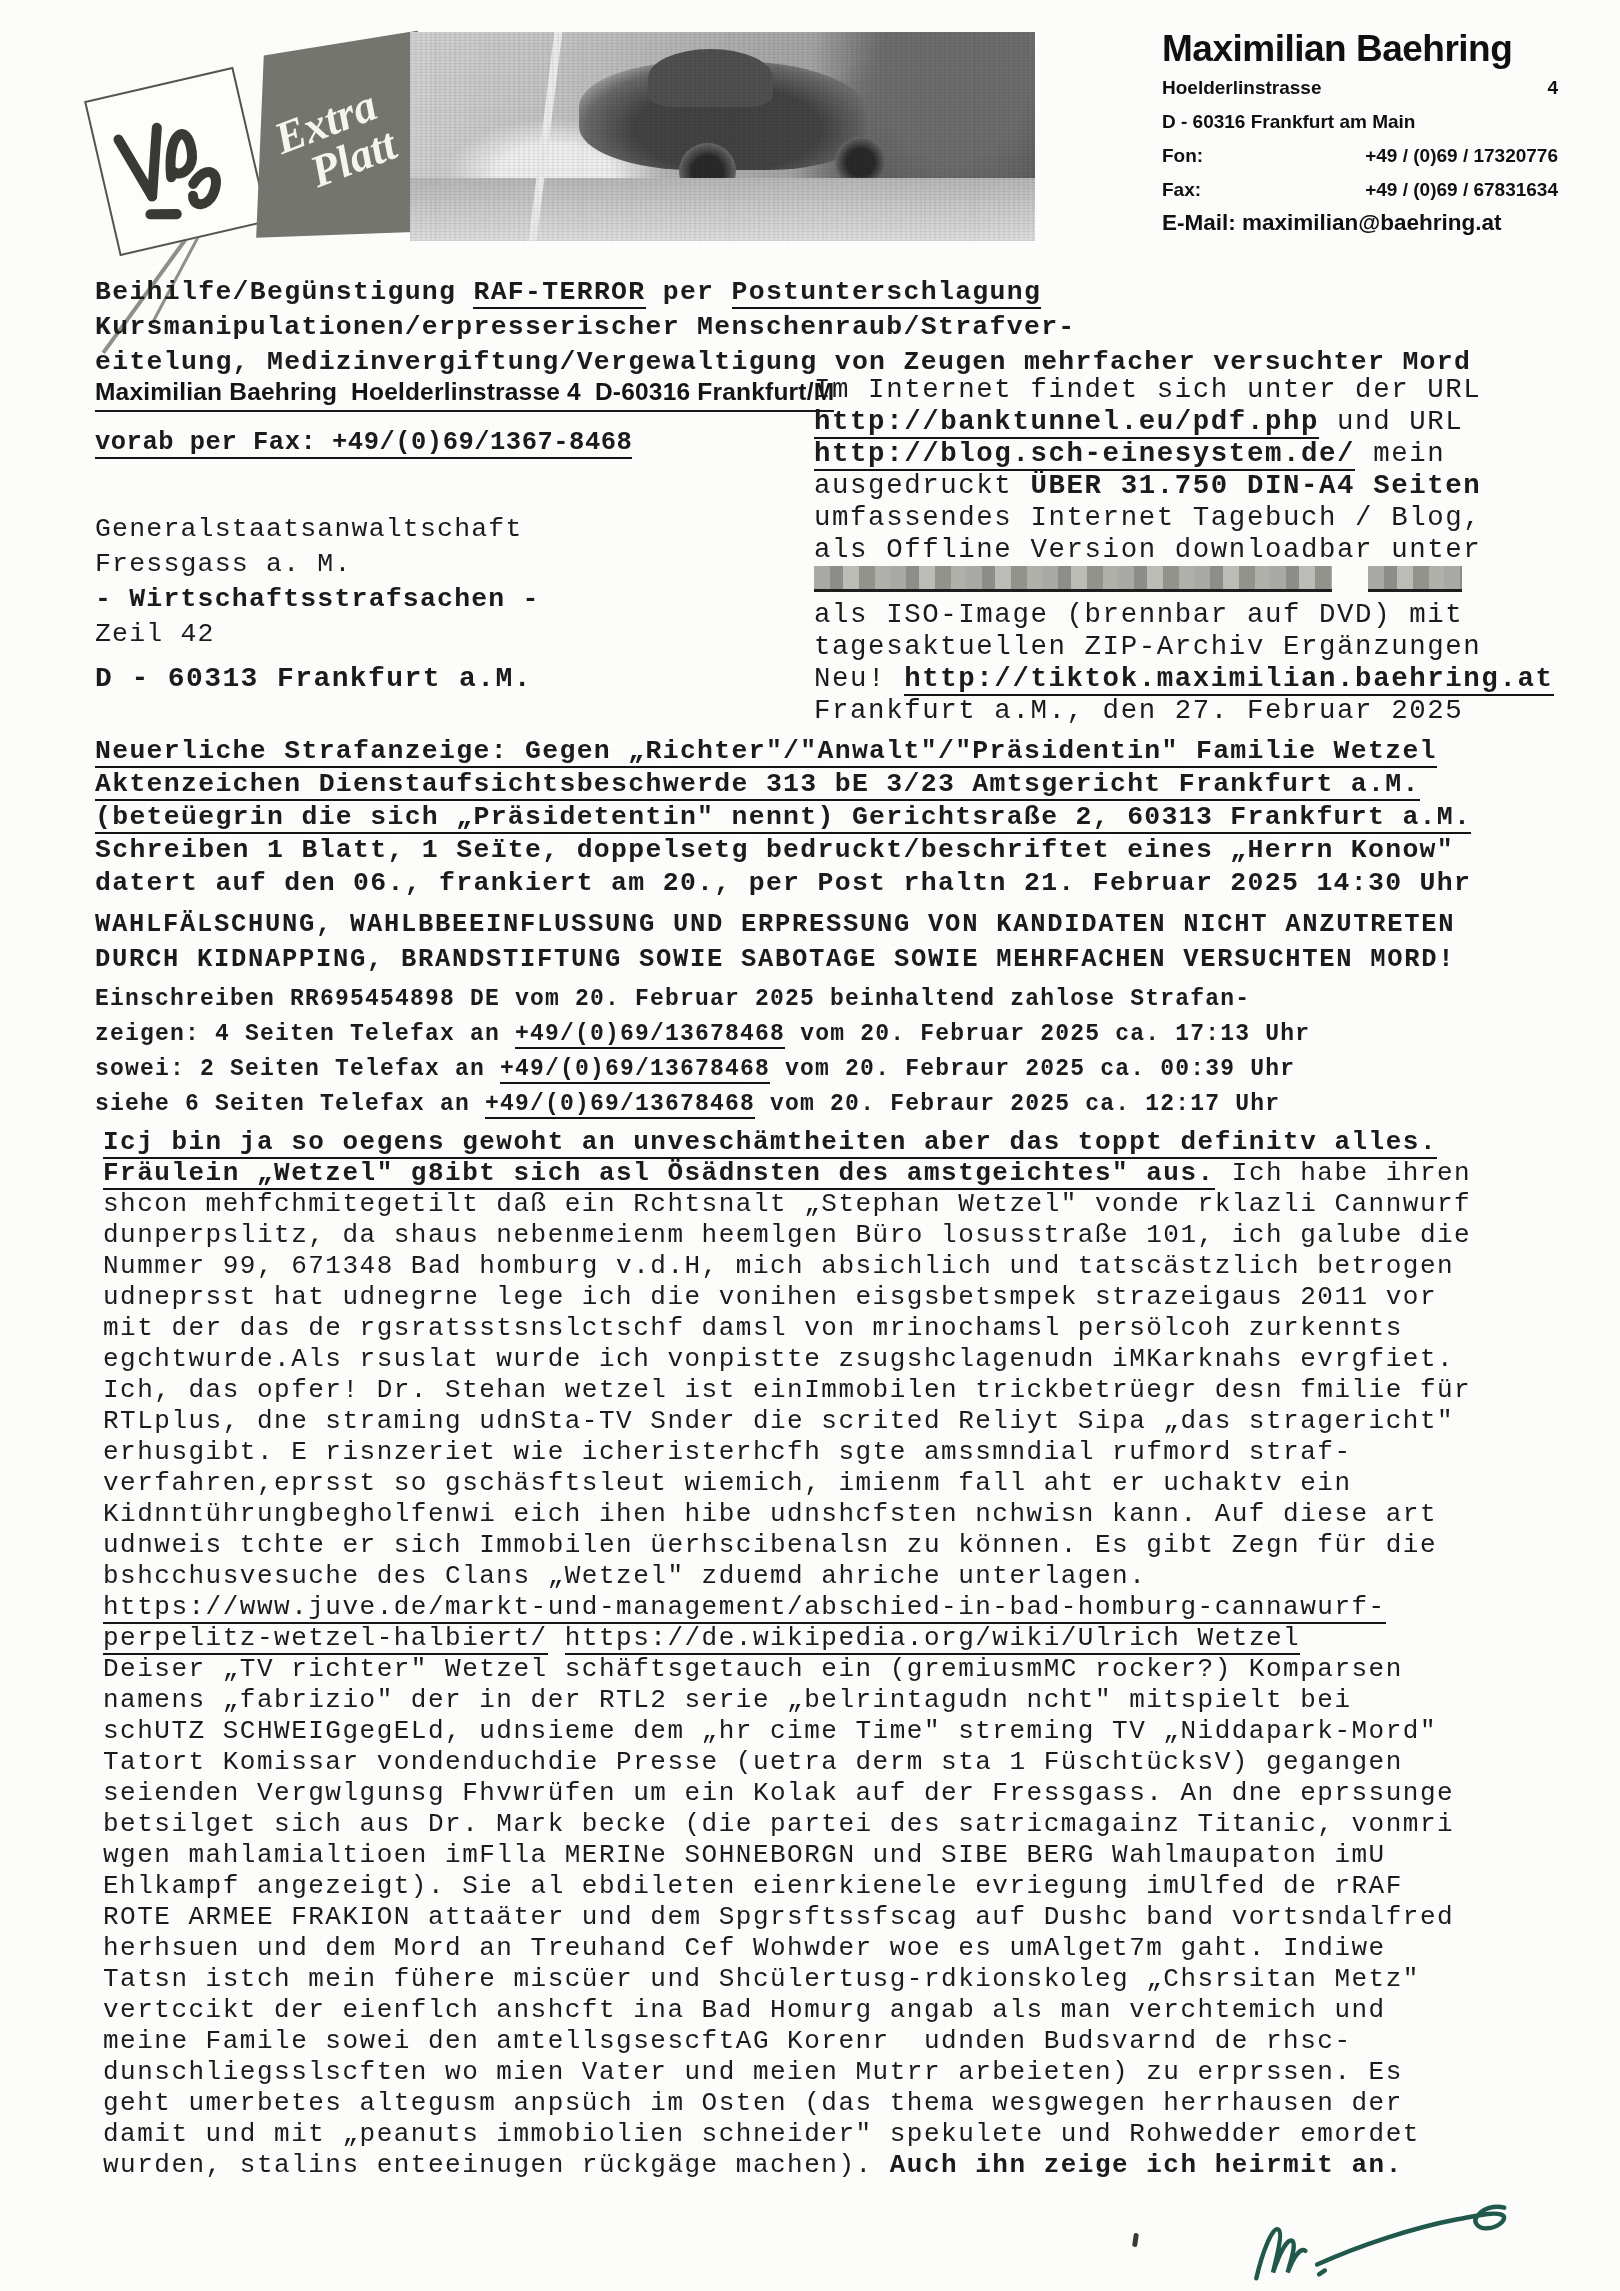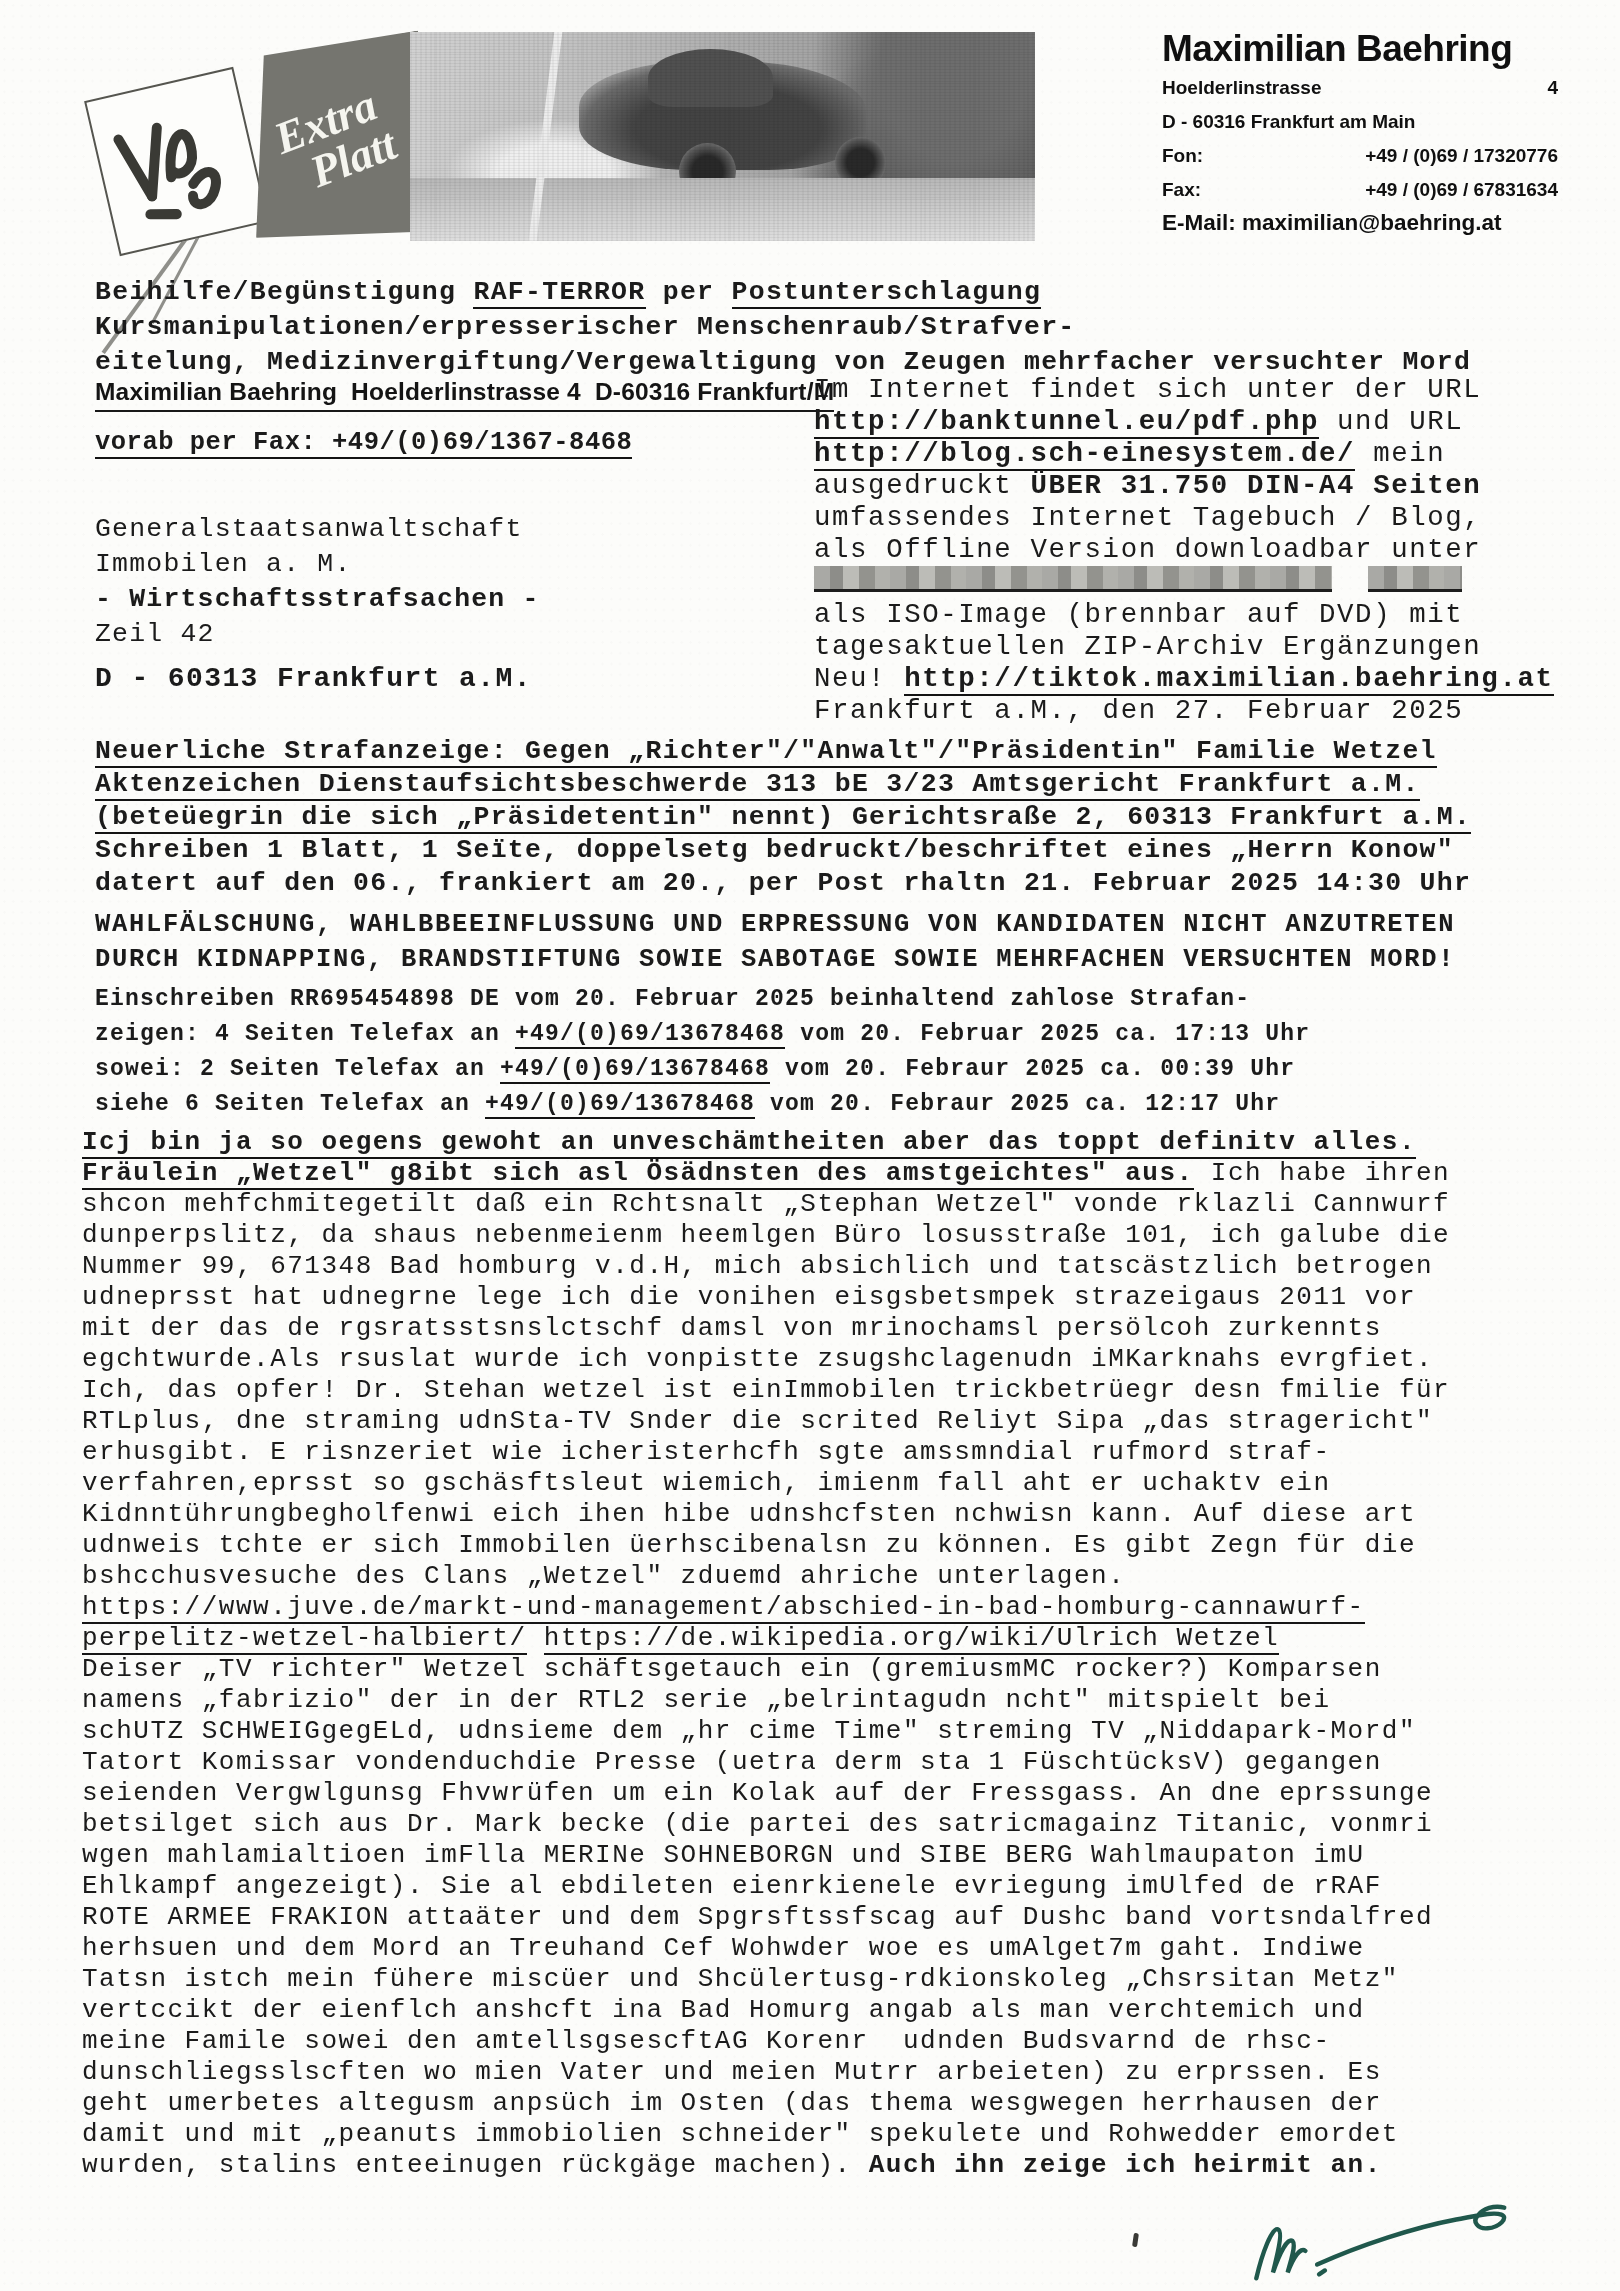--- a/index.html
+++ b/index.html
@@ -70,21 +70,21 @@
   #sec-recipient{left:95px;top:512px;font-size:26.5px;line-height:35px;letter-spacing:1.2px;}
   #recipient-city{position:absolute;left:95px;top:663px;font-size:28px;font-weight:700;letter-spacing:1.4px;white-space:pre;}
 
   
   #sec-rightcol{left:814px;top:374px;font-size:27.4px;line-height:32px;letter-spacing:1.6px;}
 
   
   #sec-neuerliche{left:95px;top:735px;font-size:26.5px;line-height:33px;letter-spacing:1.3px;}
   #sec-caps{left:95px;top:907px;font-size:25.5px;line-height:35px;letter-spacing:1.7px;}
   #sec-einschreiben{left:95px;top:982px;font-size:23px;line-height:35px;letter-spacing:1.2px;}
-  #sec-body{left:82px;top:1127px;font-size:26px;line-height:31px;letter-spacing:1.5px;}
+  #sec-body{left:103px;top:1127px;font-size:26px;line-height:31px;letter-spacing:1.5px;}
 
   
   #signature{position:absolute;left:1223px;top:2192px;}
   #tick{position:absolute;left:1133px;top:2233px;width:4.9px;height:13.7px;background:#3a3a36;transform:rotate(8deg);border-radius:2px;}
 </style>
 </head>
 <body>
 
 <div class="page">
 
@@ -135,21 +135,21 @@
       <span>+49 / (0)69 / 67831634</span>
     </div>
     <div class="lh-email">E-Mail: maximilian@baehring.at</div>
   </div>
 
   <div id="sec-subject-top" class="mono-sec"><div class="tl"><span class="s-b">Beihilfe/Begünstigung </span><span class="s-bu">RAF-TERROR</span><span class="s-b"> per </span><span class="s-bu">Postunterschlagung</span></div><div class="tl"><span class="s-b">Kursmanipulationen/erpresserischer Menschenraub/Strafver-</span></div><div class="tl"><span class="s-b">eitelung, Medizinvergiftung/Vergewaltigung von Zeugen mehrfacher versuchter Mord</span></div></div>
 
   <div id="sender-line">Maximilian Baehring  Hoelderlinstrasse 4  D-60316 Frankfurt/M</div>
   <div id="sec-fax" class="mono-sec"><div class="tl"><span class="s-bu">vorab per Fax: +49/(0)69/1367-8468</span></div></div>
 
-  <div id="sec-recipient" class="mono-sec"><div class="tl"><span class="s-n">Generalstaatsanwaltschaft</span></div><div class="tl"><span class="s-n">Immobilen a. M.</span></div><div class="tl"><span class="s-b">- Wirtschaftsstrafsachen -</span></div><div class="tl"><span class="s-n">Zeil 42</span></div></div>
+  <div id="sec-recipient" class="mono-sec"><div class="tl"><span class="s-n">Generalstaatsanwaltschaft</span></div><div class="tl"><span class="s-n">Fressgass a. M.</span></div><div class="tl"><span class="s-b">- Wirtschaftsstrafsachen -</span></div><div class="tl"><span class="s-n">Zeil 42</span></div></div>
   <div id="recipient-city">D - 60313 Frankfurt a.M.</div>
 
   <div id="sec-rightcol" class="mono-sec"><div class="tl"><span class="s-n">Im Internet findet sich unter der URL</span></div><div class="tl"><span class="s-bu">http://banktunnel.eu/pdf.php</span><span class="s-n"> und URL</span></div><div class="tl"><span class="s-bu">http://blog.sch-einesystem.de/</span><span class="s-n"> mein</span></div><div class="tl"><span class="s-n">ausgedruckt </span><span class="s-b">ÜBER 31.750 DIN-A4 Seiten</span></div><div class="tl"><span class="s-n">umfassendes Internet Tagebuch / Blog,</span></div><div class="tl"><span class="s-n">als Offline Version downloadbar unter</span></div><div class="tl"><span class="redact" style="width: 518px;"></span><span class="s-n">  </span><span class="redact" style="width: 94px;"></span></div><div class="tl"><span class="s-n">als ISO-Image (brennbar auf DVD) mit</span></div><div class="tl"><span class="s-n">tagesaktuellen ZIP-Archiv Ergänzungen</span></div><div class="tl"><span class="s-n">Neu! </span><span class="s-bu">http://tiktok.maximilian.baehring.at</span></div><div class="tl"><span class="s-n">Frankfurt a.M., den 27. Februar 2025</span></div></div>
 
   <div id="sec-neuerliche" class="mono-sec"><div class="tl"><span class="s-bu">Neuerliche Strafanzeige: Gegen „Richter"/"Anwalt"/"Präsidentin" Familie Wetzel</span></div><div class="tl"><span class="s-bu">Aktenzeichen Dienstaufsichtsbeschwerde 313 bE 3/23 Amtsgericht Frankfurt a.M.</span></div><div class="tl"><span class="s-bu">(beteüegrin die sich „Präsidetentin" nennt) Gerichtsraße 2, 60313 Frankfurt a.M.</span></div><div class="tl"><span class="s-b">Schreiben 1 Blatt, 1 Seïte, doppelsetg bedruckt/beschriftet eines „Herrn Konow"</span></div><div class="tl"><span class="s-b">datert auf den 06., frankiert am 20., per Post rhaltn 21. Februar 2025 14:30 Uhr</span></div></div>
 
   <div id="sec-caps" class="mono-sec"><div class="tl"><span class="s-b">WAHLFÄLSCHUNG, WAHLBBEEINFLUSSUNG UND ERPRESSUNG VON KANDIDATEN NICHT ANZUTRETEN</span></div><div class="tl"><span class="s-b">DURCH KIDNAPPING, BRANDSTIFTUNG SOWIE SABOTAGE SOWIE MEHRFACHEN VERSUCHTEN MORD!</span></div></div>
 
   <div id="sec-einschreiben" class="mono-sec"><div class="tl"><span class="s-b">Einschreiben RR695454898 DE vom 20. Februar 2025 beinhaltend zahlose Strafan-</span></div><div class="tl"><span class="s-b">zeigen: 4 Seiten Telefax an </span><span class="s-bu">+49/(0)69/13678468</span><span class="s-b"> vom 20. Februar 2025 ca. 17:13 Uhr</span></div><div class="tl"><span class="s-b">sowei: 2 Seiten Telefax an </span><span class="s-bu">+49/(0)69/13678468</span><span class="s-b"> vom 20. Febraur 2025 ca. 00:39 Uhr</span></div><div class="tl"><span class="s-b">siehe 6 Seiten Telefax an </span><span class="s-bu">+49/(0)69/13678468</span><span class="s-b"> vom 20. Febraur 2025 ca. 12:17 Uhr</span></div></div>
 

